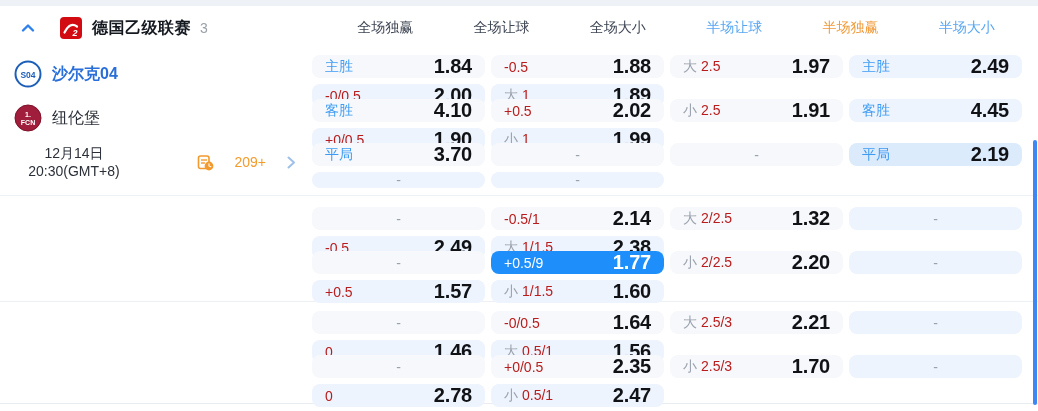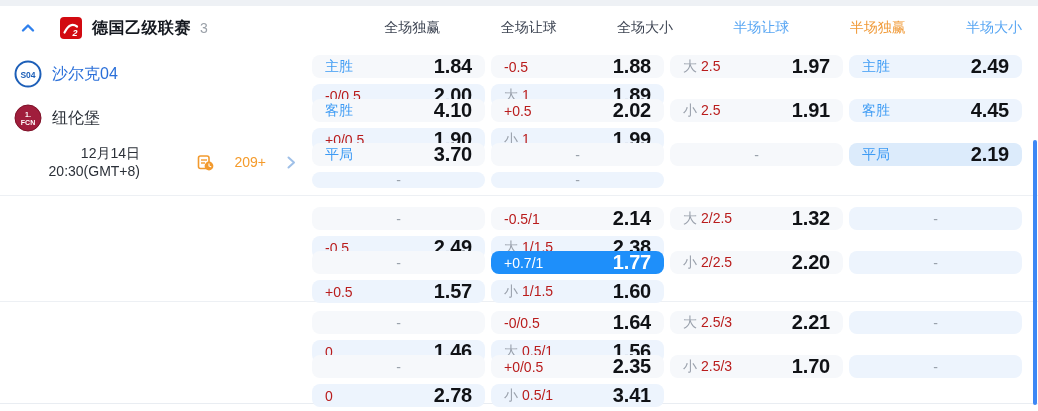--- a/index.html
+++ b/index.html
@@ -7,21 +7,21 @@
   .panel{position:relative;width:1038px;height:411px;background:#fff;overflow:hidden;}
   .top-strip{height:6px;background:#eef1f5;}
   .header-row{height:44px;display:flex;align-items:center;background:#fff;}
   .info-col{width:312px;flex:none;display:flex;align-items:center;}
   .hdr-left{padding-left:18px;}
   .collapse-btn{width:20px;height:20px;margin-right:22px;cursor:pointer;display:flex;align-items:center;justify-content:center;}
   .league-logo{width:22px;height:22px;margin-right:10px;display:inline-flex;}
   .league-title{font-size:16px;font-weight:bold;color:#14181f;letter-spacing:.5px;}
   .match-count{margin-left:9px;font-size:14px;color:#9aa0a8;}
   .col-heads{flex:1;display:grid;grid-template-columns:repeat(6,1fr);gap:6px;padding-right:16px;}
-  .col-h{text-align:right;font-size:14px;white-space:nowrap;font-family:Liberation Mono, monospace;}
+  .col-h{text-align:center;font-size:14px;white-space:nowrap;font-family:Liberation Mono, monospace;}
   .col-h.dark{color:#3f4654;}
   .col-h.orange{color:#f09a38;}
   .col-h.blue{color:#58a6f3;}
   .section{padding:5px 0 14px;}
   .section.s2{border-top:1px solid #edf0f4;padding:11px 0 12px;}
   .section.s3{border-top:1px solid #edf0f4;padding:9px 0 10px;}
   .orow{display:flex;align-items:stretch;height:38px;margin-bottom:6px;}
   .orow:last-child{margin-bottom:0;}
   .row-info{align-items:center;}
   .cells{flex:1;display:grid;grid-template-columns:repeat(4,1fr);gap:6px;padding-right:16px;}
@@ -34,23 +34,23 @@
   .c-dash{justify-content:center;cursor:default;}
   .dash-txt{color:#9aa2ac;font-size:14px;}
   .lab{display:flex;align-items:baseline;gap:4px;font-size:14px;white-space:nowrap;}
   .pre{color:#3e9bf4;}
   .pre.muted{color:#9aa1ac;}
   .line{color:#b91c1c;}
   .odds{font-size:20px;font-weight:bold;color:#101216;letter-spacing:-.2px;}
   .team{padding-left:14px;display:flex;align-items:center;gap:10px;}
   .badge{width:28px;height:28px;flex:none;display:inline-flex;}
   .team-name{font-size:16px;white-space:nowrap;}
-  .team-name.home{color:#2a6fd9;font-weight:normal;}
+  .team-name.home{color:#2a6fd9;font-weight:bold;}
   .team-name.away{color:#2b3038;font-weight:500;}
-  .dt-block{margin-left:8px;width:132px;text-align:right;font-size:14px;color:#2b3038;line-height:18px;}
+  .dt-block{margin-left:8px;width:132px;text-align:center;font-size:14px;color:#2b3038;line-height:18px;}
   .more{margin-left:auto;margin-right:16px;display:flex;align-items:center;gap:20px;cursor:pointer;padding-left:24px;}
   .more-icon{width:17px;height:17px;display:inline-flex;}
   .more-count{color:#f59b2b;font-size:14px;}
   .more-chev{display:inline-flex;margin-left:1px;}
   .footer{border-top:1px solid #e9edf2;height:8px;background:#fff;}
   .scrollbar{position:absolute;right:1px;top:140px;width:4px;height:265px;background:#3d87f5;border-radius:2px;}
 </style>
 </head>
 <body>
 
@@ -285,21 +285,21 @@
           </div>
         </div>
         <div class="orow">
           <div class="info-col row-info"></div>
           <div class="cells">
             <div class="cell c-left c-dash">
               <span class="dash-txt">-</span>
             </div>
             <div class="cell c-left c-sel">
               <span class="lab">
-                <span class="line">+0.7/1</span>
+                <span class="line">+0.5/9</span>
               </span>
               <span class="odds">1.77</span>
             </div>
             <div class="cell c-left">
               <span class="lab">
                 <span class="pre muted">小</span>
                 <span class="line">2/2.5</span>
               </span>
               <span class="odds">2.20</span>
             </div>
@@ -386,21 +386,21 @@
               <span class="lab">
                 <span class="line">0</span>
               </span>
               <span class="odds">2.78</span>
             </div>
             <div class="cell c-right">
               <span class="lab">
                 <span class="pre muted">小</span>
                 <span class="line">0.5/1</span>
               </span>
-              <span class="odds">3.41</span>
+              <span class="odds">2.47</span>
             </div>
           </div>
         </div>
       </div>
     </div>
 
   <div class="footer"></div>
   <div class="scrollbar"></div>
 </div>
 

